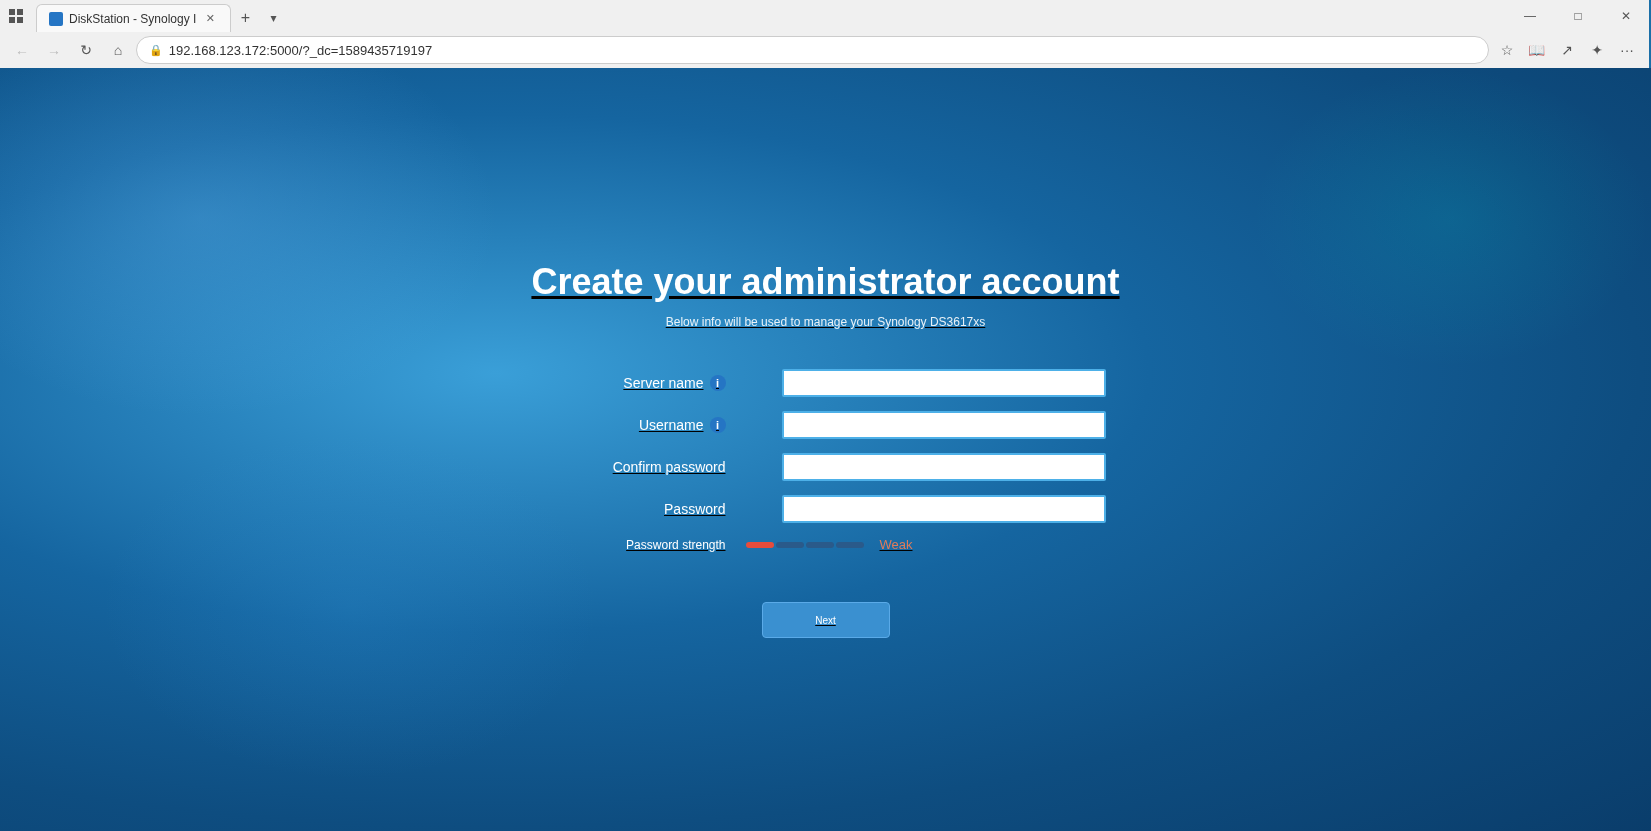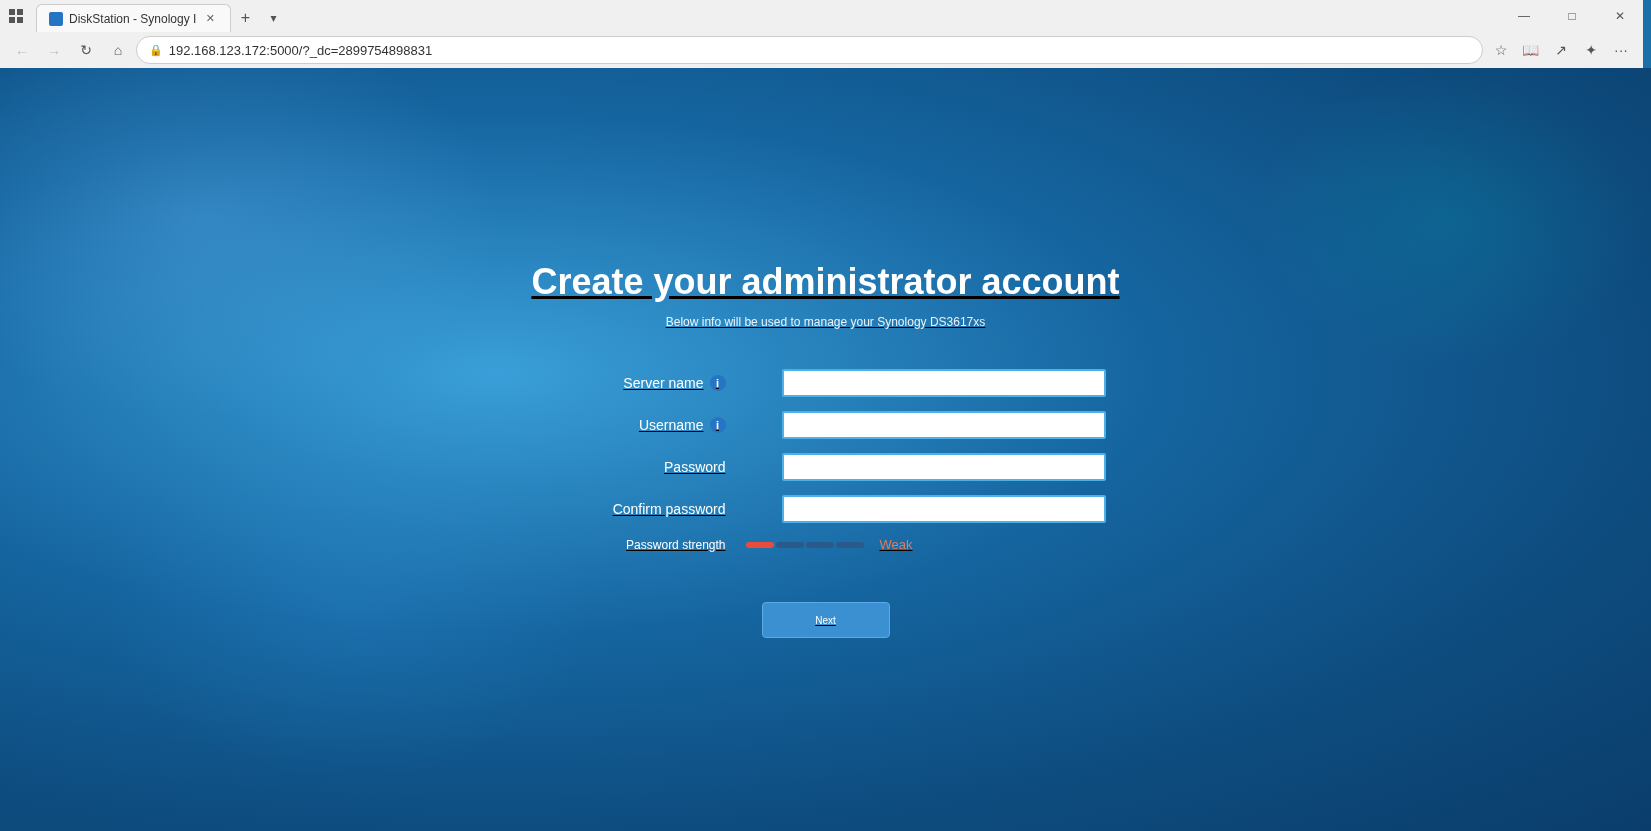--- a/index.html
+++ b/index.html
@@ -9,21 +9,21 @@
       background: #1a6fa8;
       width: 1651px;
       height: 831px;
       overflow: hidden;
       position: relative;
     }
 
     
     .browser-chrome {
       position: absolute;
-      top: 0; left: 0; right: 8px;
+      top: 0; left: 0; right: 2px;
       background: #f0f0f0;
       height: 68px;
       z-index: 100;
       border-bottom: 1px solid #ccc;
     }
 
     .win-ctrl {
       width: 16px;
       height: 16px;
       display: flex;
@@ -404,21 +404,21 @@
   </div>
 
   <div class="browser-toolbar">
     <button class="nav-btn disabled">←</button>
     <button class="nav-btn disabled">→</button>
     <button class="nav-btn">↻</button>
     <button class="nav-btn">⌂</button>
 
     <div class="address-bar">
       <span class="address-lock">🔒</span>
-      <span class="address-text">192.168.123.172:5000/?_dc=2899754898831</span>
+      <span class="address-text">192.168.123.172:5000/?_dc=1589435719197</span>
     </div>
 
     <div class="toolbar-actions">
       <button class="nav-btn">☆</button>
       <button class="nav-btn">📖</button>
       <button class="nav-btn">↗</button>
       <button class="nav-btn">✦</button>
       <button class="nav-btn">···</button>
     </div>
   </div>
@@ -448,28 +448,28 @@
     <div class="form-row">
       <label class="form-label">
         <span>Username</span>
         <div class="info-icon">i</div>
       </label>
       <input type="text" class="form-input" value="" style="">
     </div>
 
     <div class="form-row">
       <label class="form-label">
-        <span>Password</span>
+        <span>Confirm password</span>
       </label>
       <input type="password" class="form-input" value="" style="">
     </div>
 
     <div class="form-row">
       <label class="form-label">
-        <span>Confirm password</span>
+        <span>Password</span>
       </label>
       <input type="password" class="form-input" value="" style="">
     </div>
 
     <div class="strength-row">
       <div class="strength-label">Password strength</div>
       <div class="strength-bar-container">
         <div class="strength-bars">
           <div class="strength-segment active-red"></div>
           <div class="strength-segment inactive"></div>

